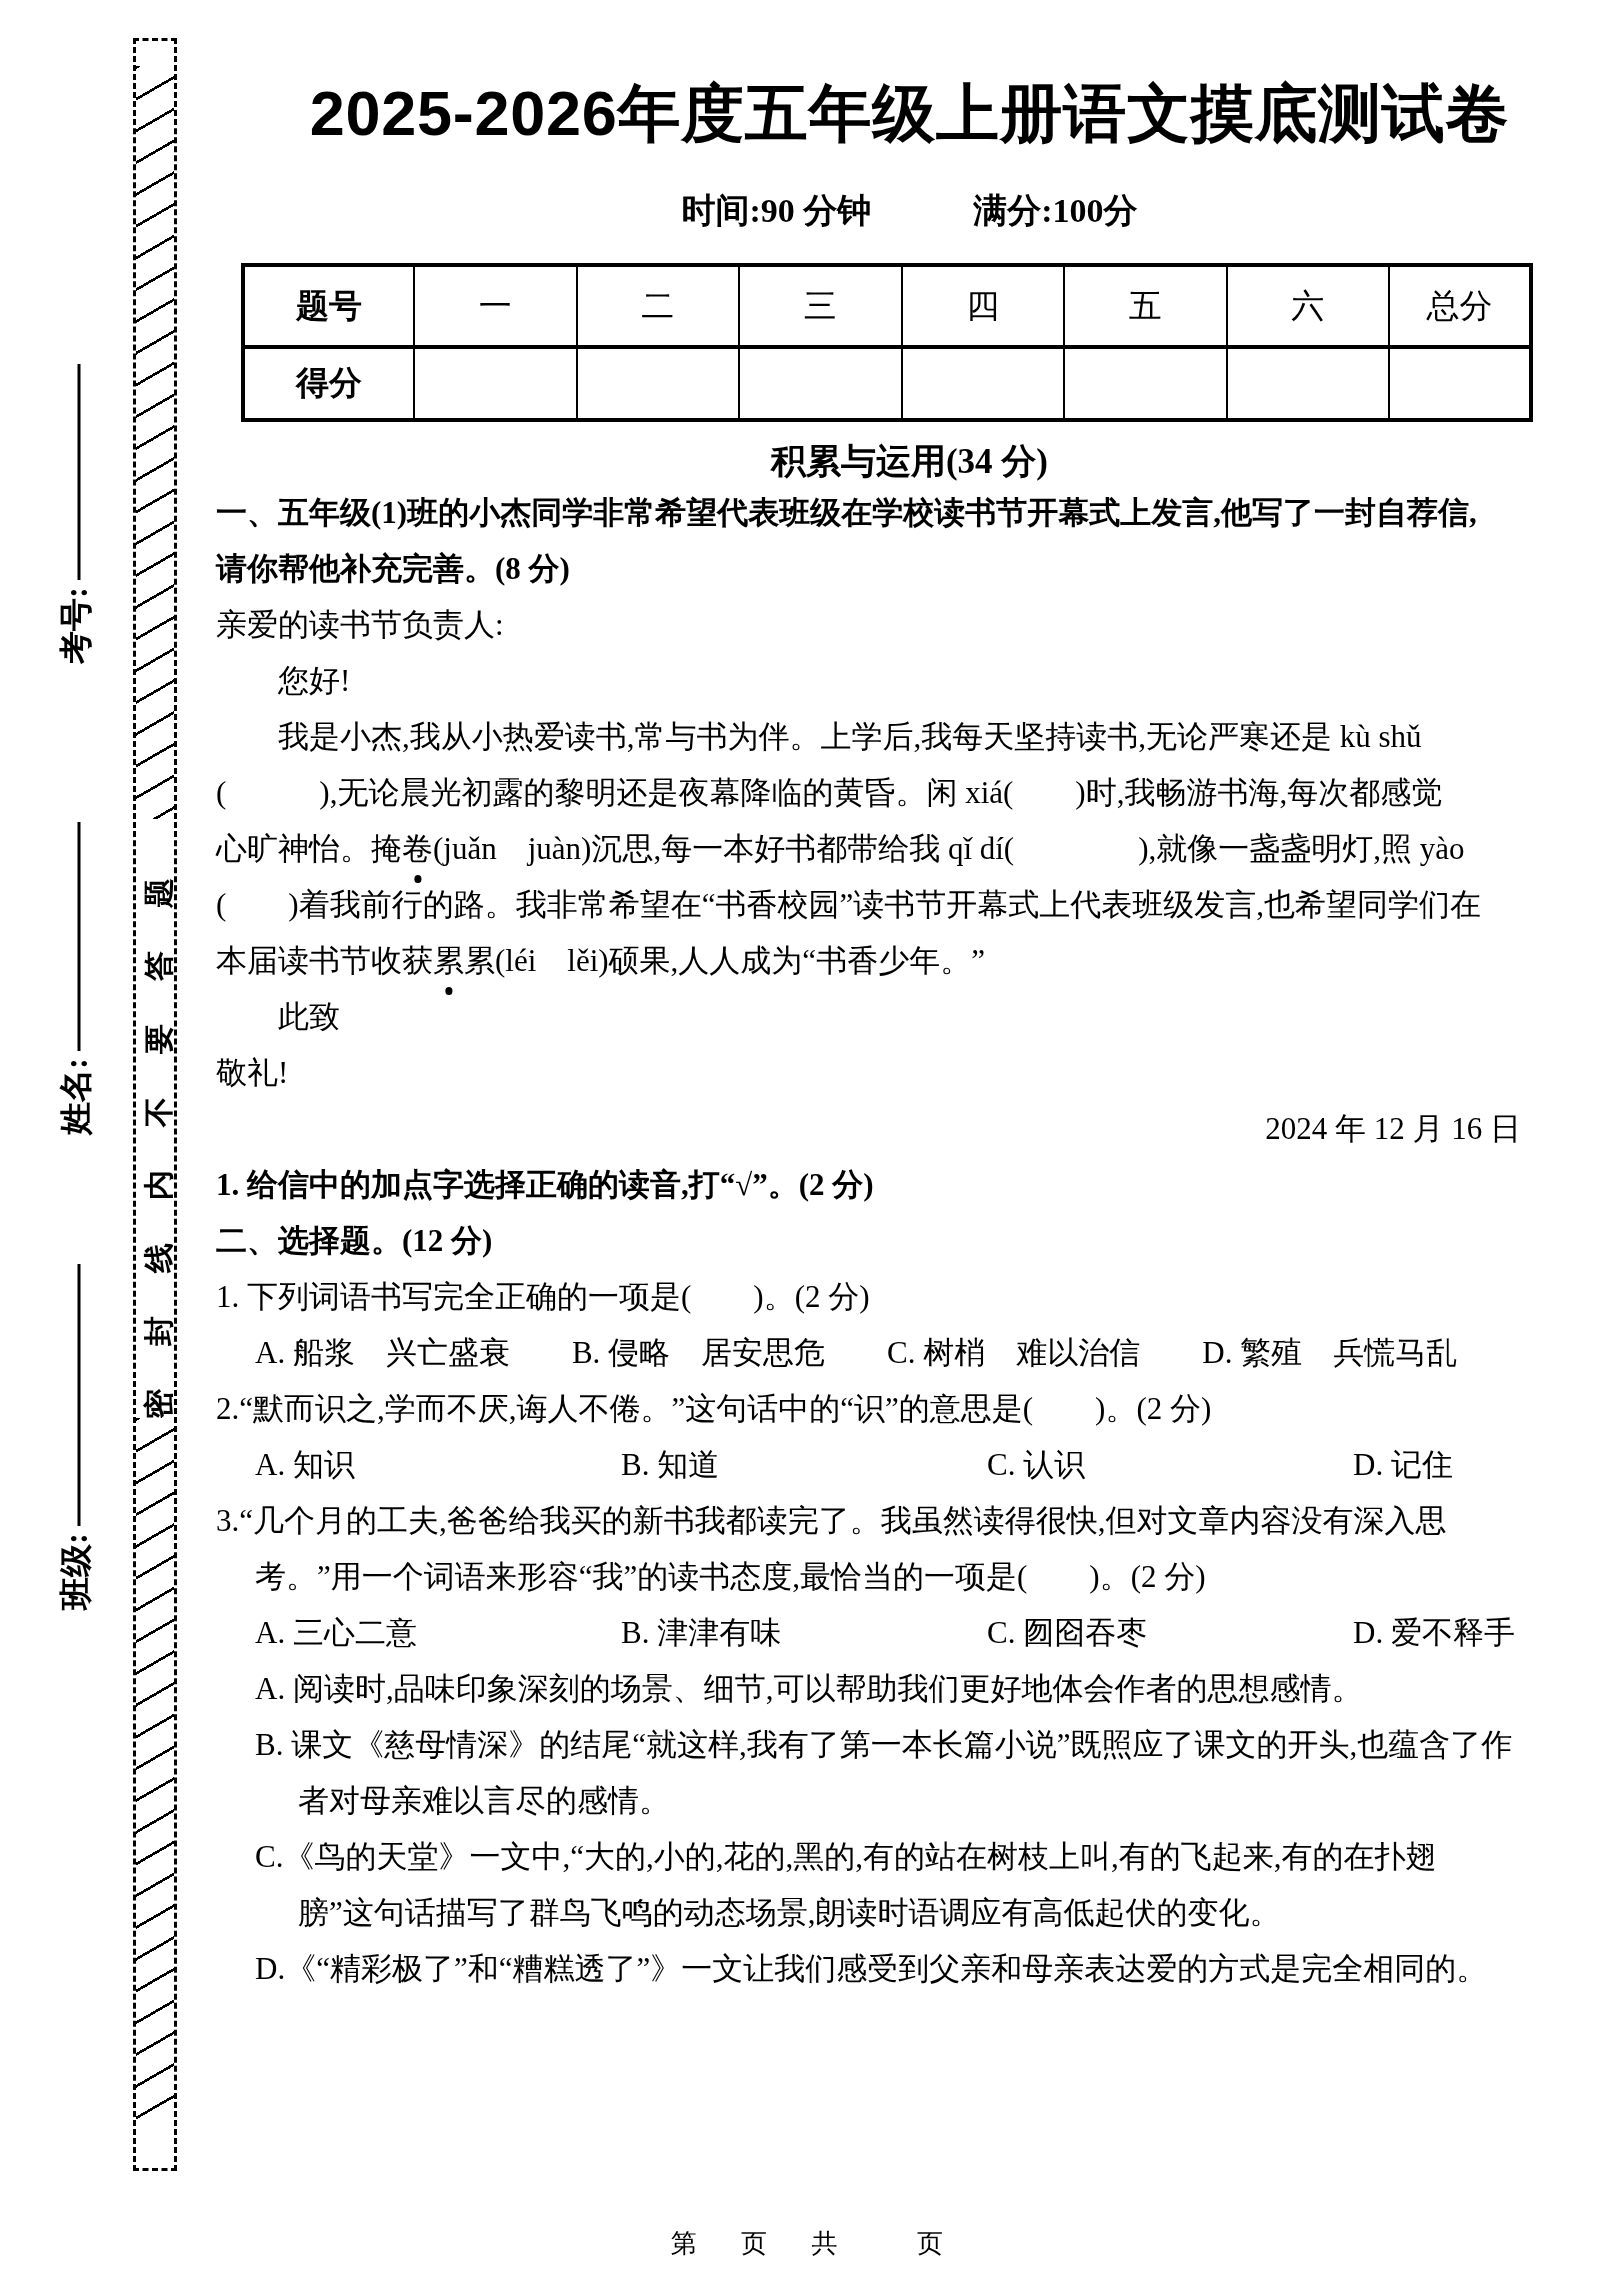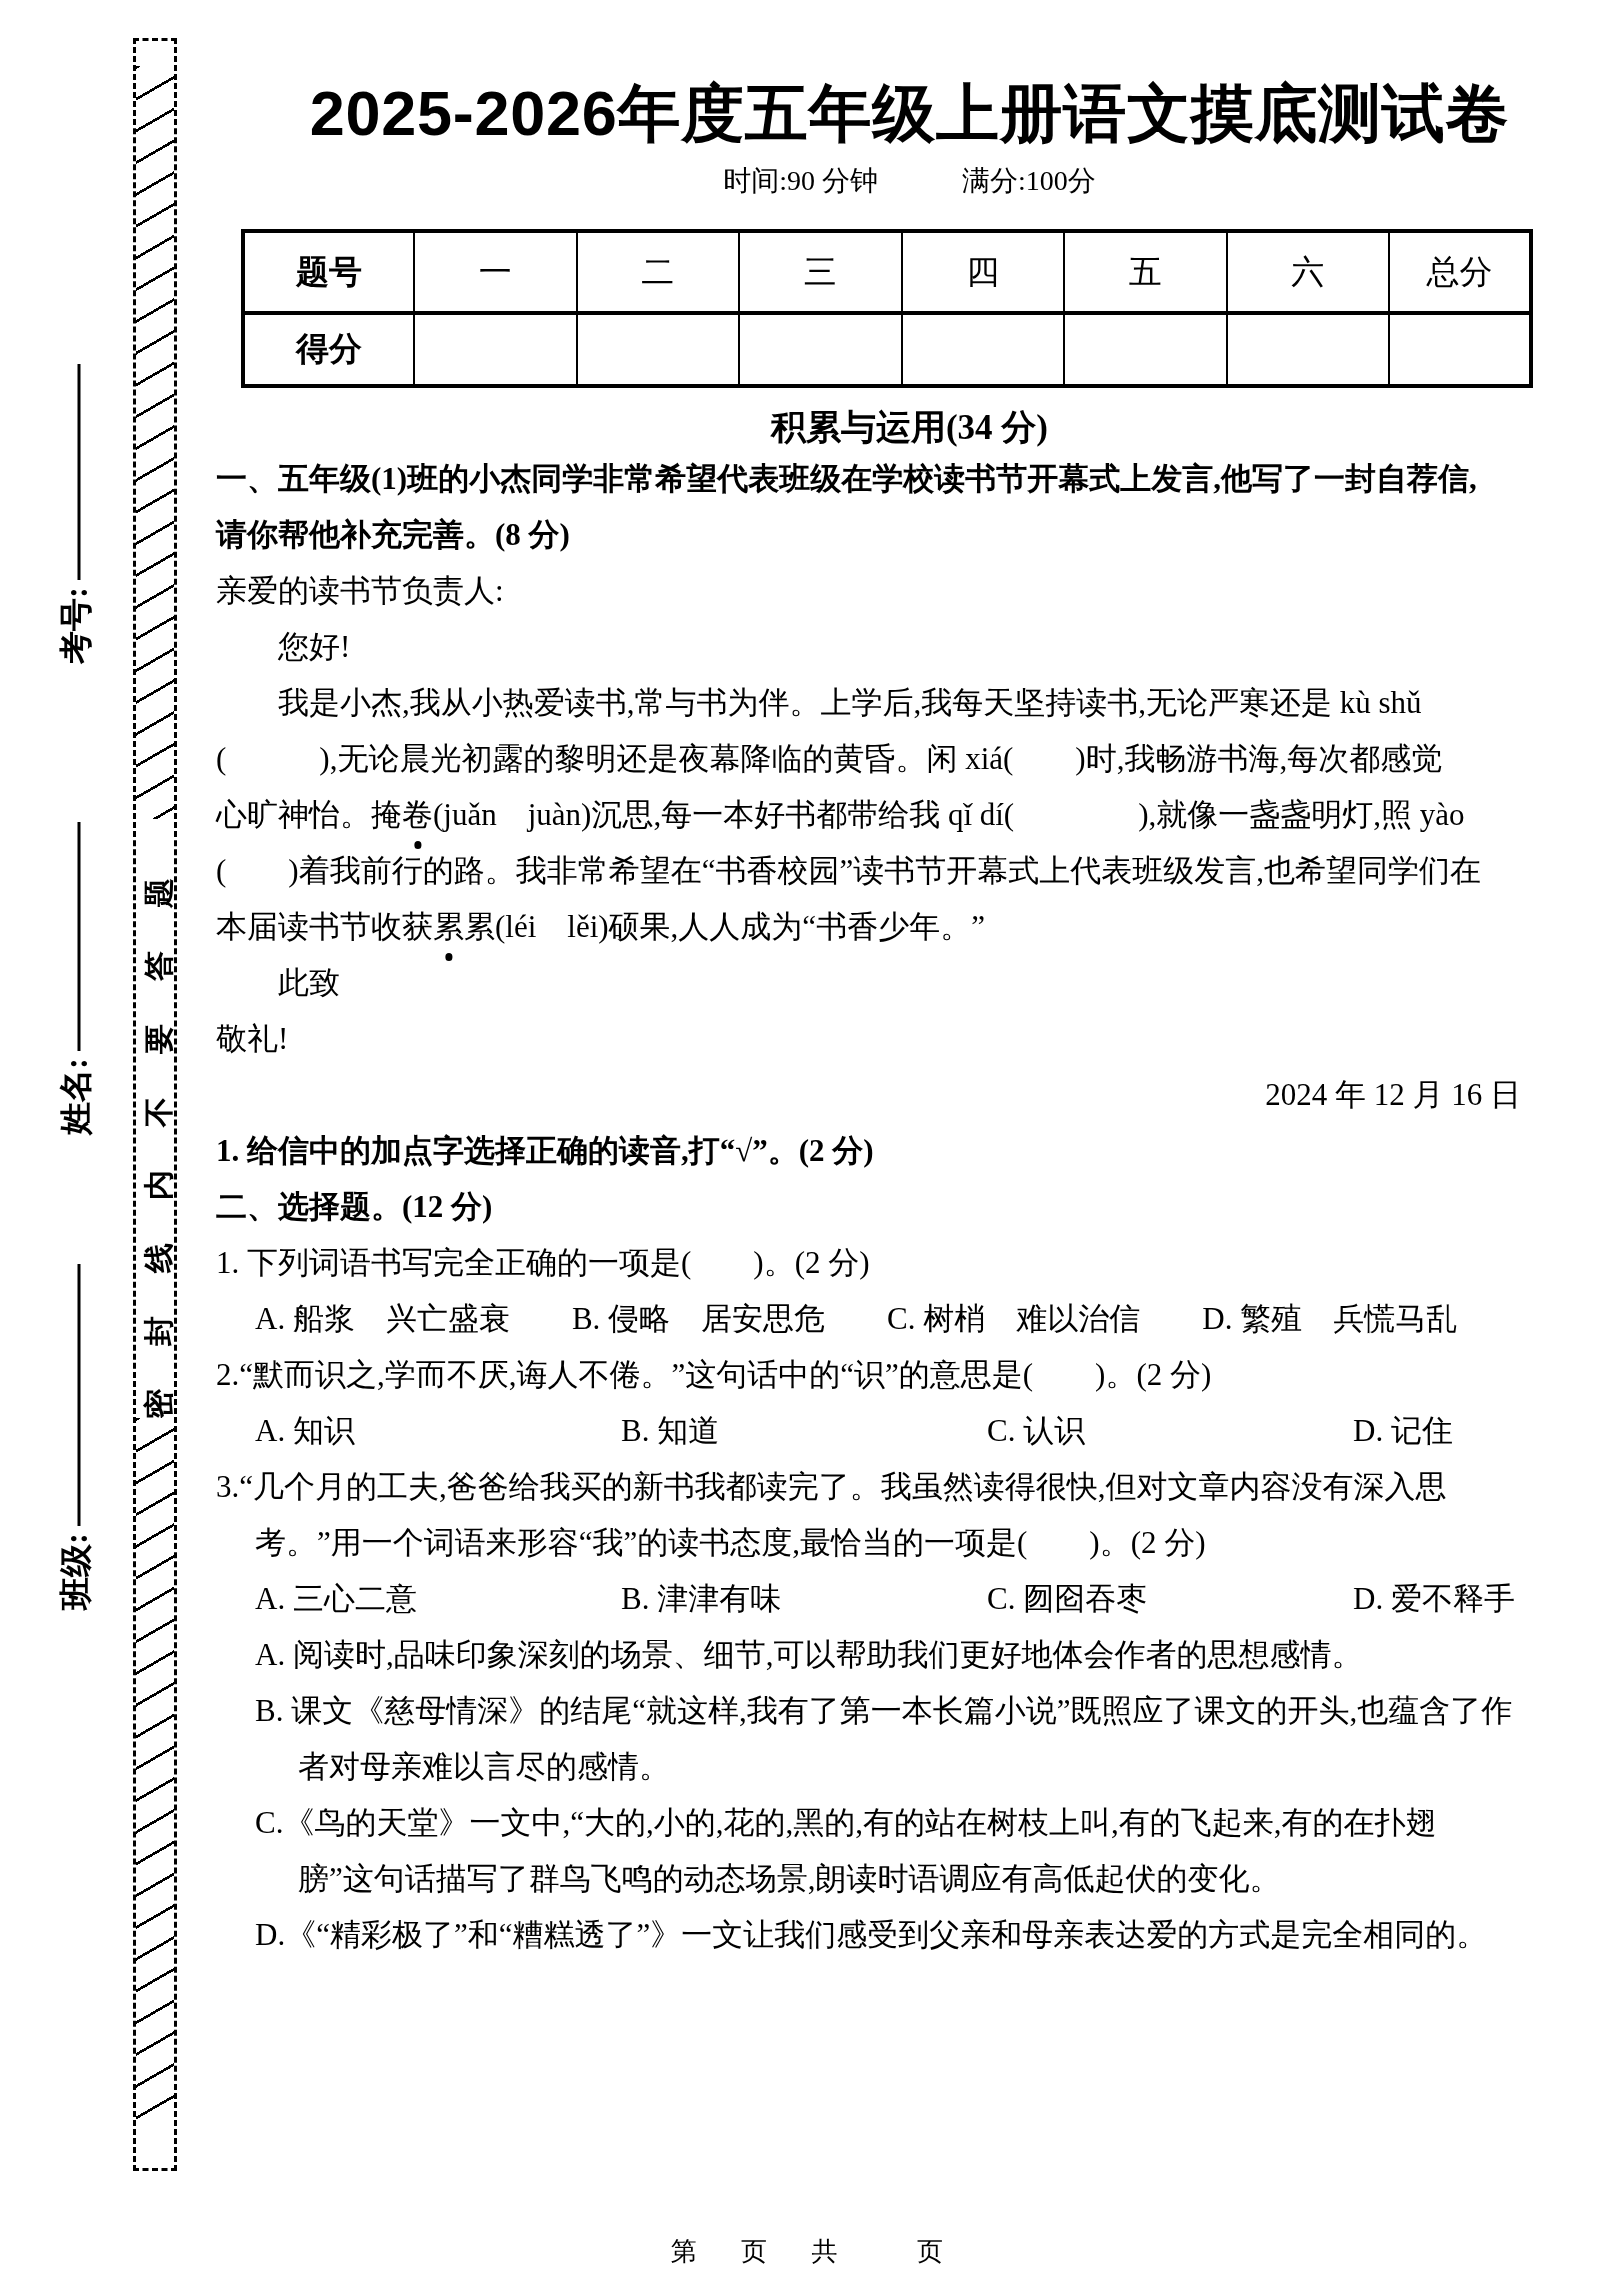--- a/index.html
+++ b/index.html
@@ -66,23 +66,23 @@
     letter-spacing:0.7px;
   }
   .exam-subtitle{
     margin:3.9px 0 0;
     font-family:"Liberation Sans","DejaVu Sans",sans-serif;
     font-weight:900;
     font-size:52px;
     text-align:center;
   }
   .info-line{
-    margin-top:13px;
-    font-size:28px;
-    font-weight:normal;
+    margin-top:39px;
+    font-size:34px;
+    font-weight:bold;
     text-align:center;
     white-space:nowrap;
   }
   
   .score-table{
     border-collapse:collapse;
     margin:29px 0 0 25px;
     width:1292px;
     table-layout:fixed;
   }
@@ -120,21 +120,21 @@
     content:"";
     position:absolute;
     left:50%;bottom:-5.2px;
     width:7.2px;height:7.2px;
     border-radius:50%;
     background:#000;
     transform:translateX(-50%);
   }
   .footer{
     position:absolute;
-    left:0;bottom:26px;
+    left:0;bottom:34px;
     width:100%;
     text-align:center;
     font-size:26px;
     letter-spacing:9.2px;
   }
 </style>
 </head>
 <body>
 
 <div class="page">

